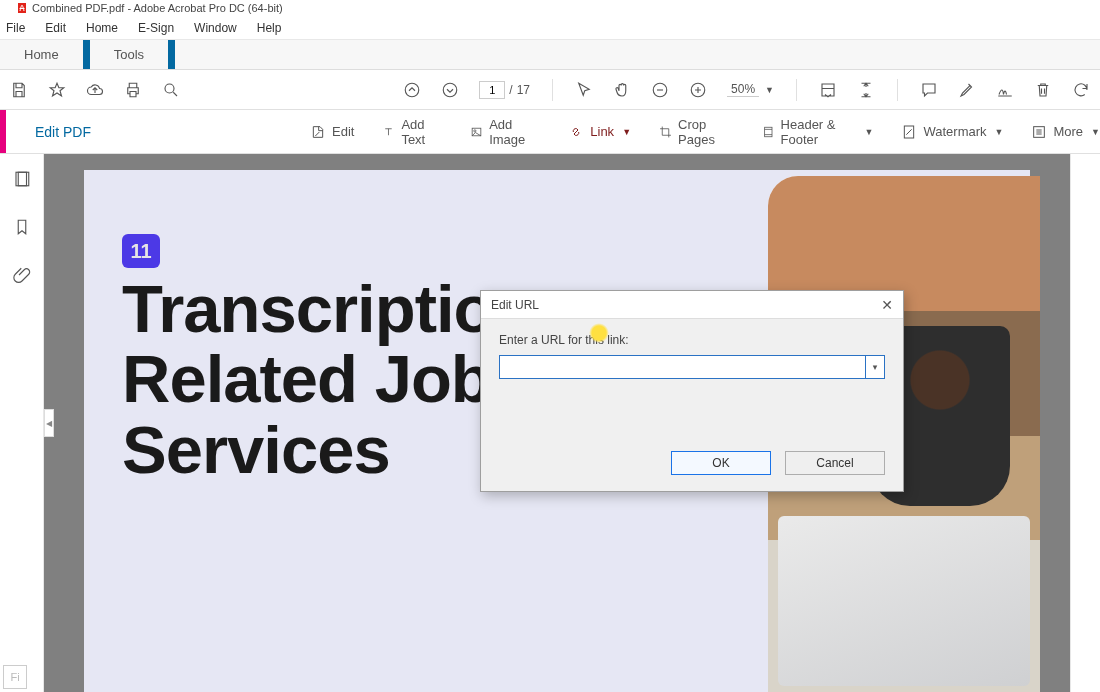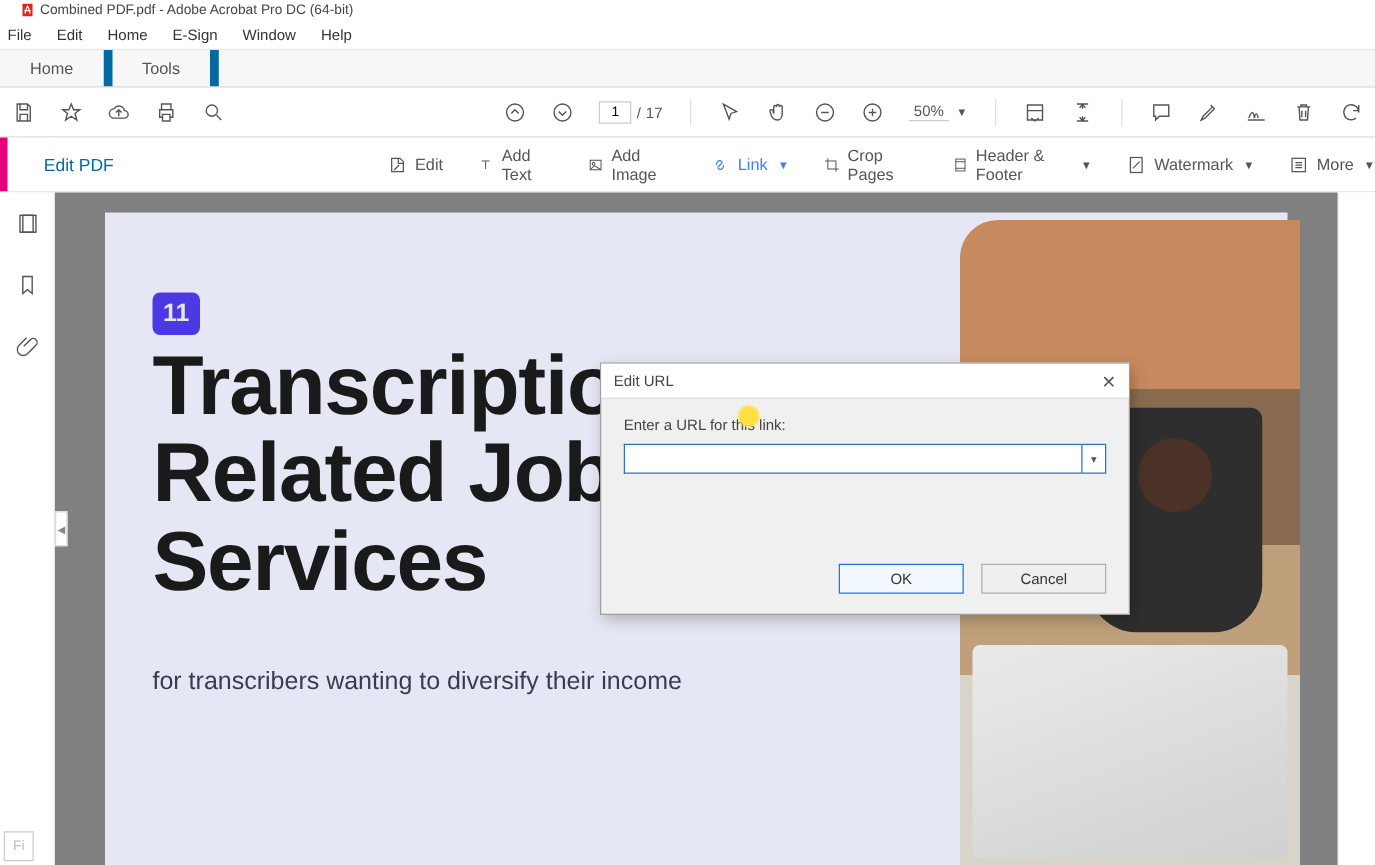--- a/index.html
+++ b/index.html
@@ -24,21 +24,21 @@
 .mt-zoom { display:flex; align-items:center; font-size:12px; gap:4px;}
 .mt-zoom .zoomval { border-bottom: 1px solid #ccc; padding: 0 4px;}
 .icon { width: 18px; height: 18px; display: inline-flex; align-items:center; justify-content:center; }
 .icon svg { stroke: #555; fill: none; stroke-width: 1.5; }
 
 .edittoolbar { height: 44px; border-bottom: 1px solid #e0e0e0; display: flex; align-items: center; padding: 0; color: #555; font-size: 13px; position: relative; }
 .edittoolbar .accent { width: 6px; height: 100%; background: #e6007e; }
 .edittoolbar .title { padding: 0 29px; font-size: 14px; color: #0369a1; }
 .edittoolbar .etools { position:absolute; left: 310px; display: flex; align-items: center; gap: 28px; }
 .etool { display: flex; align-items: center; gap: 6px; color: #555; }
-.etool.active { color: #3b82f6; }
+.etool.active { color: #7f1d1d; }
 .etool svg { stroke: currentColor; fill: none; stroke-width: 1.5; }
 .caret { font-size: 9px; margin-left: 2px; }
 
 .work { position: relative; height: calc(692px - 16px - 24px - 30px - 40px - 44px); background: #fff; display:flex;}
 .leftrail { width: 44px; border-right: 1px solid #e7e7e7; display:flex; flex-direction:column; align-items:center; padding-top:16px; gap:26px; }
 .leftrail svg { stroke:#555; fill:none; stroke-width:1.5;}
 .collapse-handle { position:absolute; left:44px; top:calc(50% - 14px); width:10px; height:28px; background:#fff; border:1px solid #ddd; display:flex; align-items:center; justify-content:center; font-size:8px; color:#888; z-index:2;}
 
 .canvas-outer { flex:1; background:#808080; padding: 16px 40px 0 40px; position:relative; overflow:hidden; }
 .page { background:#e6e7f4; width:100%; height:100%; position:relative; }
@@ -297,21 +297,20 @@
   <div class="collapse-handle">◀</div>
 
   <div class="canvas-outer">
     <div class="page">
       <div class="badge11">11</div>
       <div class="bigtitle">
         <div>Transcription-</div>
         <div>Related Jobs &amp;</div>
         <div>Services</div>
       </div>
-      <div class="subtitle">for transcribers wanting to diversify their income</div>
       <div class="photo">
         <div class="photo-img">
           <div class="person"></div>
         </div>
       </div>
     </div>
   </div>
 
   <div class="rightrail"></div>
 </div>

